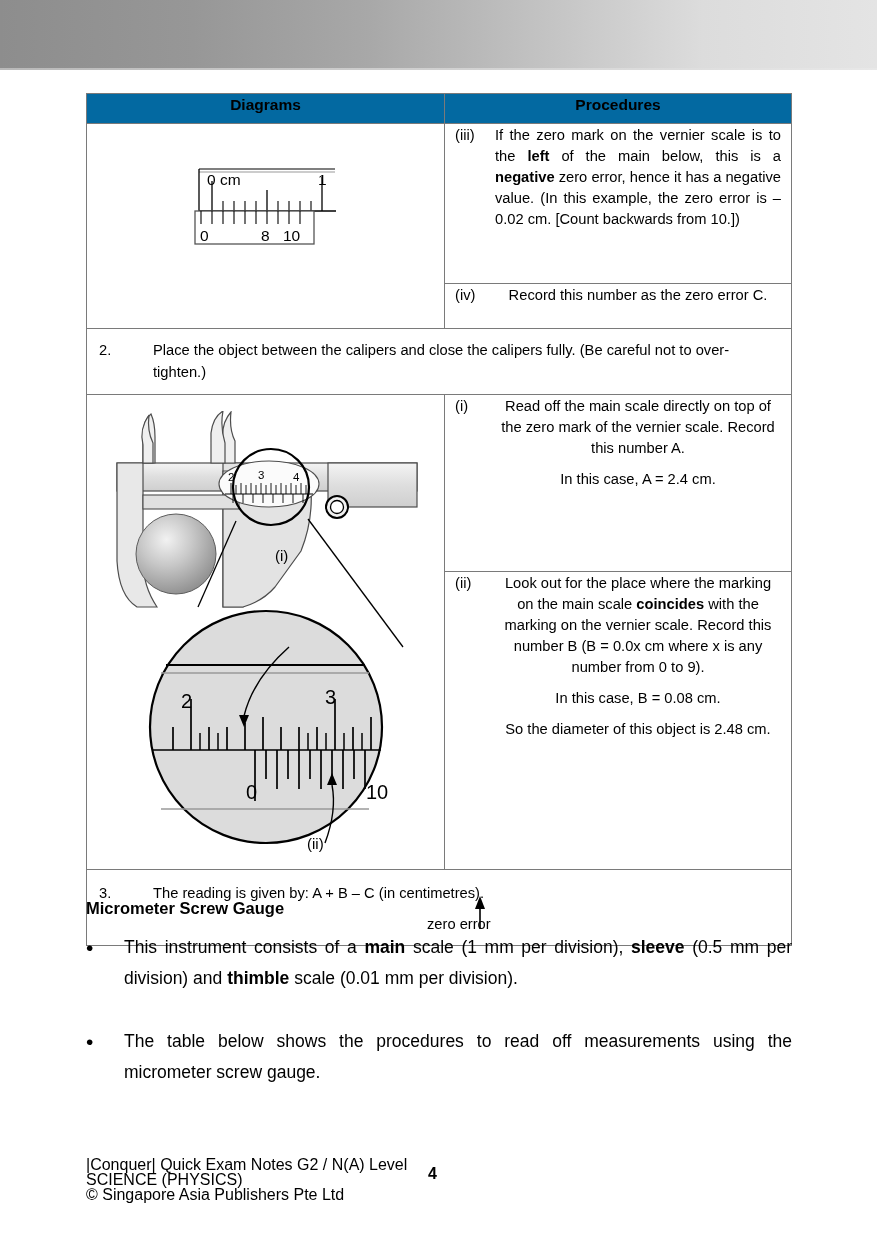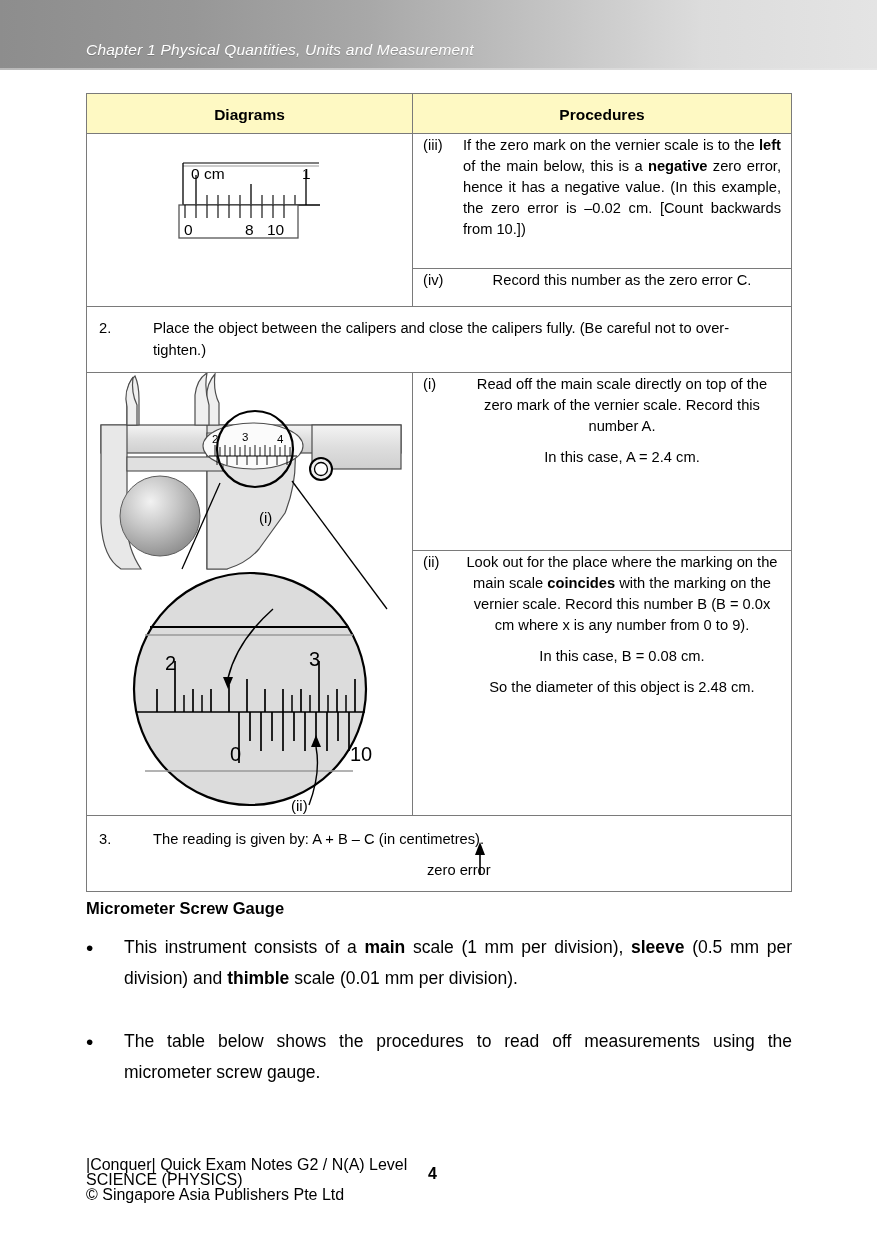--- a/index.html
+++ b/index.html
@@ -30,40 +30,40 @@
   }
 
   
   #proc-table {
     position:absolute; left:86px; top:93px; width:706px;
     border:1px solid #7a7a7a;
     border-collapse: collapse;
   }
   #proc-table td, #proc-table th { border:1px solid #7a7a7a; vertical-align: top; }
   .th-cell {
-    background:#fef9c3; text-align:center; font-weight:bold;
-    font-size:15.5px; padding:12px 0 9px 0;
+    background:#0369a1; text-align:center; font-weight:bold;
+    font-size:15.5px; padding:2px 0 9px 0;
   }
   .col-left  { width:325px; }
   .col-right { width:381px; }
 
   .proc-cell { padding:1px 10px 10px 10px; }
   .proc-row { display:flex; }
   .proc-num { width:40px; flex:0 0 40px; font-size:14.7px; line-height:21px; }
   .proc-txt { flex:1; font-size:14.7px; line-height:21px; text-align:justify; }
   .proc-txt.nojust { text-align:center; }
   .proc-txt p { margin:0; }
   .proc-txt p + p { margin-top:10px; }
 
   .step-cell { padding:10px 10px 11px 12px; }
   .step-row { display:flex; }
   .step-num { width:54px; flex:0 0 54px; font-size:14.7px; line-height:22px; }
   .step-txt { flex:1; font-size:14.7px; line-height:22px; }
 
-  .diagram-cell { position:relative; padding:0; }
+  .diagram-cell { position:relative; padding:16px; }
 
   
   .ruler-wrap { position:relative; width:325px; height:172px; }
 
   
   .caliper-wrap { position:relative; width:325px; height:442px; }
 
   
   .final-cell { padding:12px 10px 10px 12px; position:relative; height:76px; }
   .zero-error-label {
@@ -93,21 +93,20 @@
     font-size:16px; font-weight:bold;
   }
 
   svg { display:block; }
   .lbl { font-family:"Liberation Sans", sans-serif; }
 </style>
 </head>
 <body>
 
 <div id="page-header">
-  <div id="header-title">Chapter 1  Physical Quantities, Units and Measurement</div>
   <div id="header-underline"></div>
 </div>
 
 <table id="proc-table">
   <tbody>
       <tr>
     <th class="th-cell col-left">Diagrams</th>
     <th class="th-cell col-right">Procedures</th>
   </tr>
 

